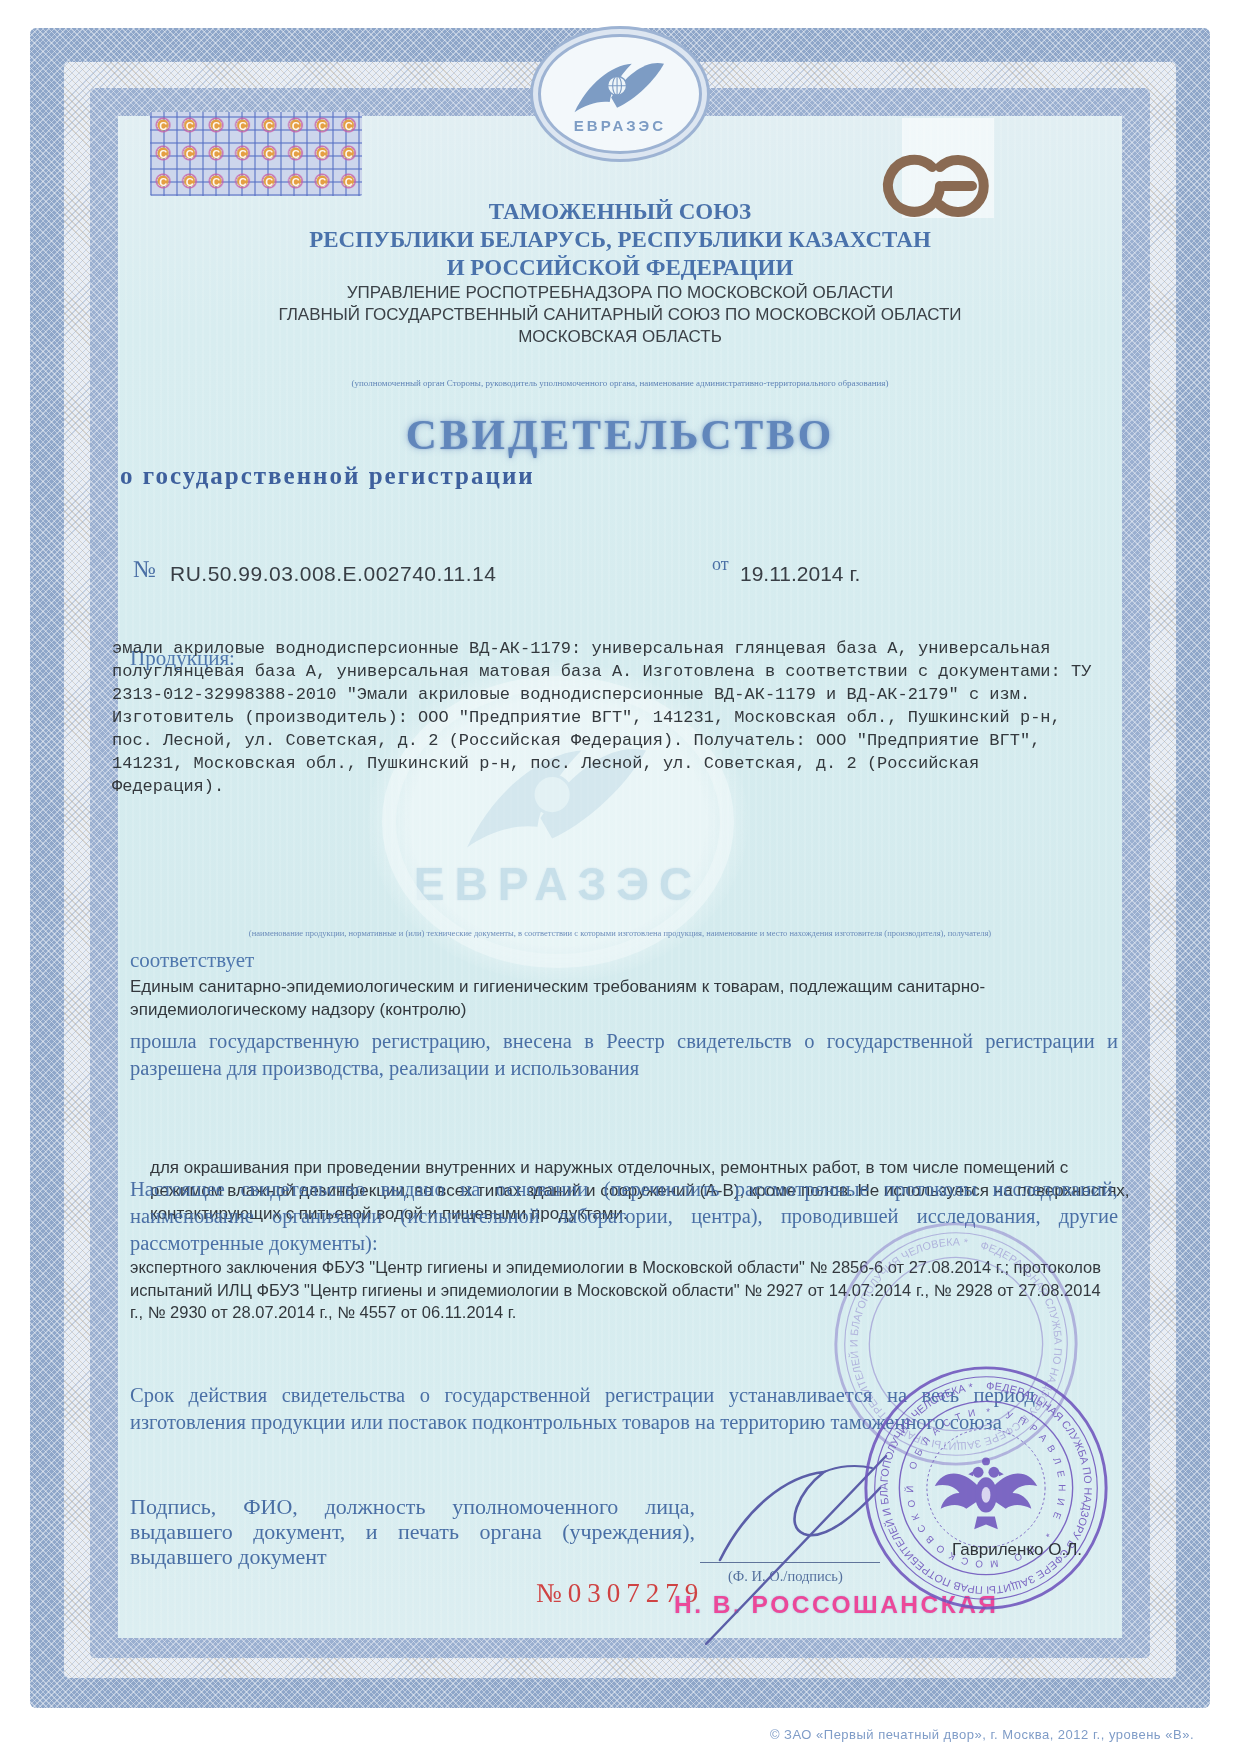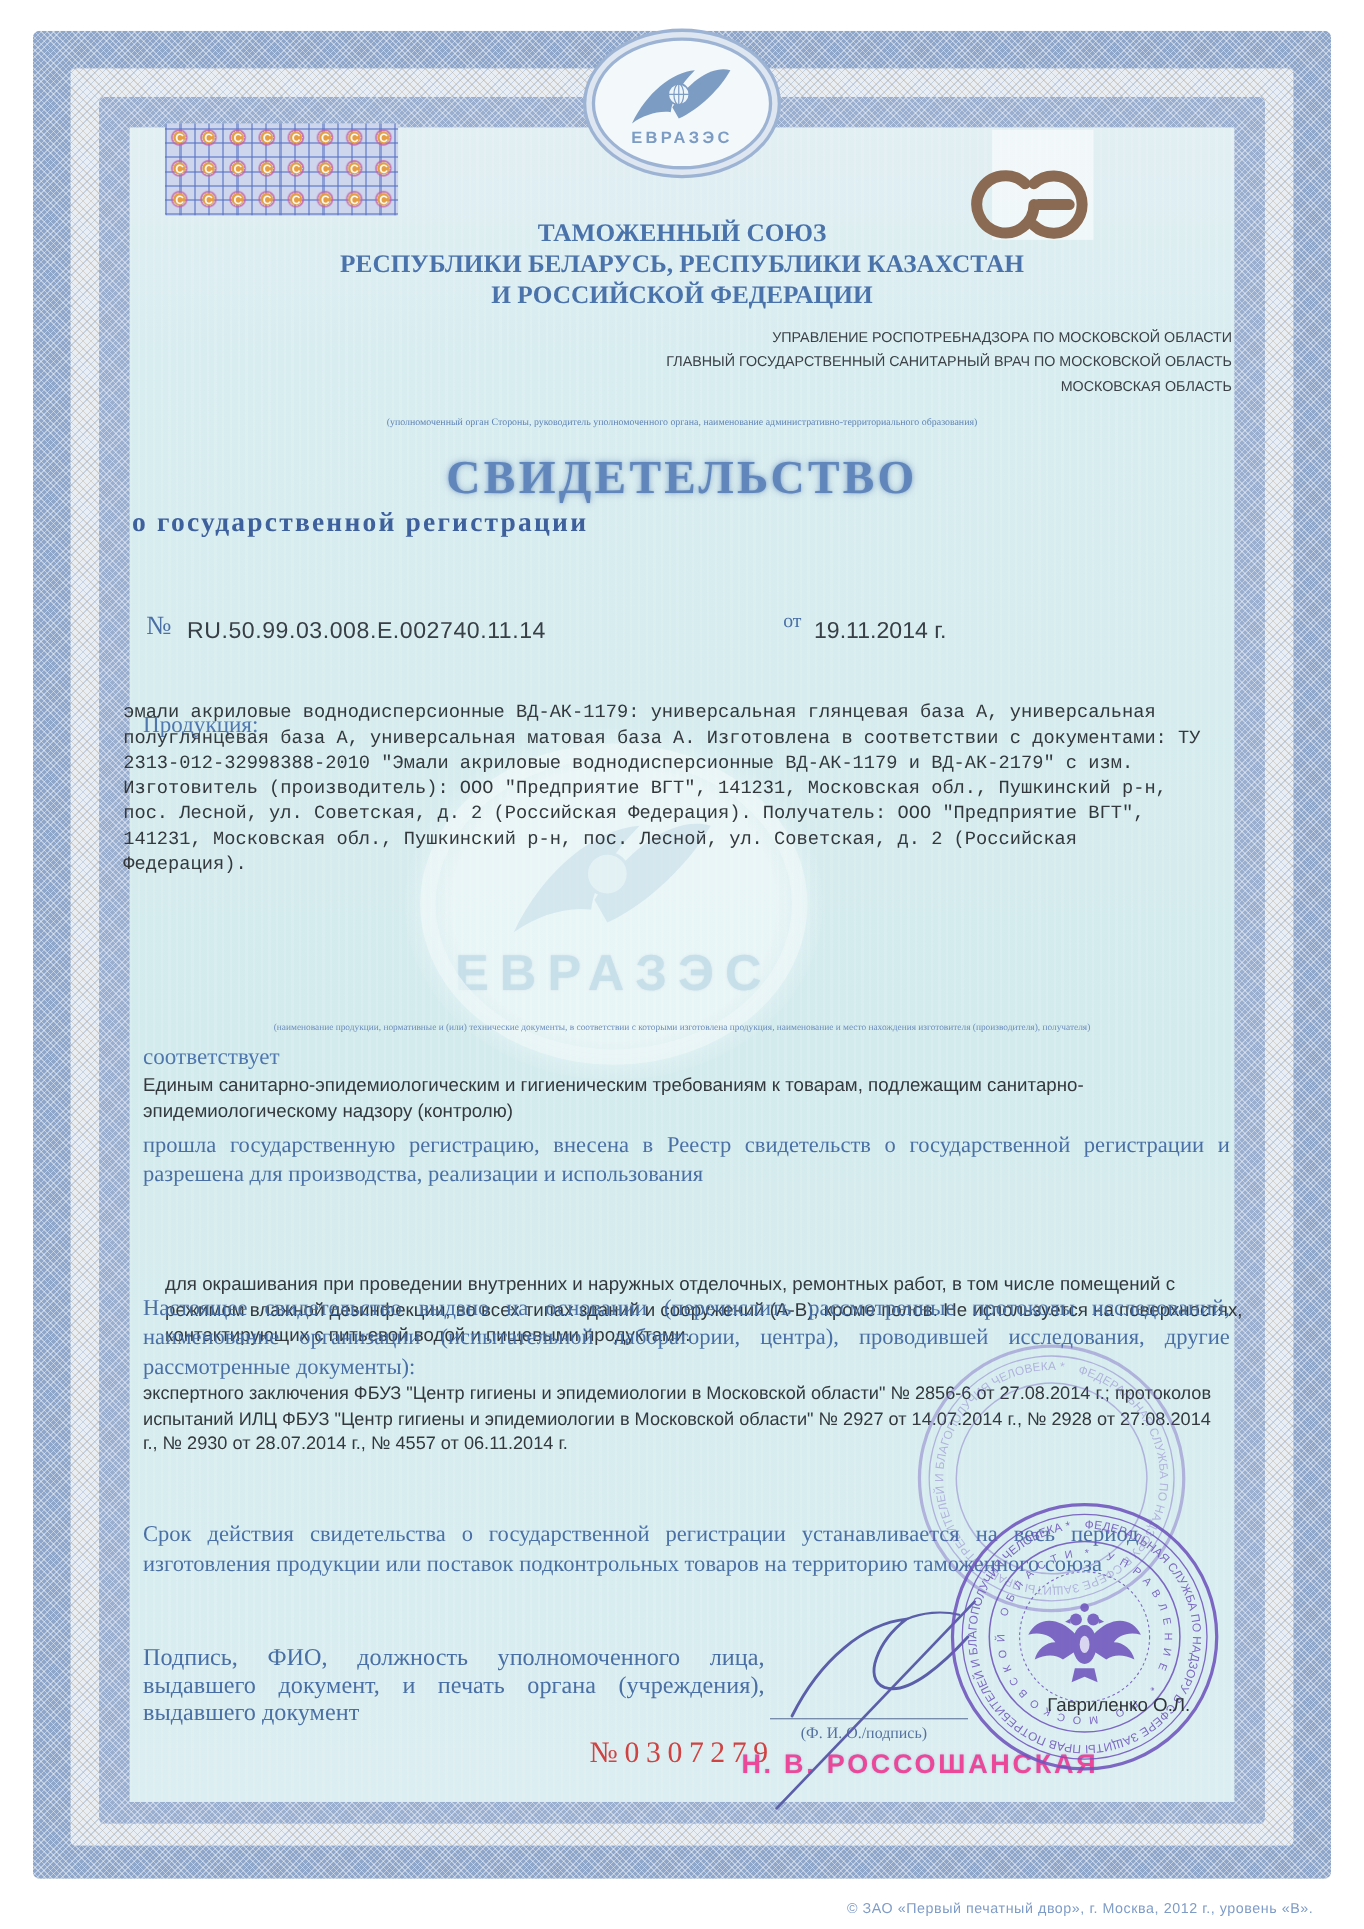--- a/index.html
+++ b/index.html
@@ -45,22 +45,22 @@
     background:#f3f8fb;border:3px solid #9db3d3;border-radius:50%;
     box-shadow:0 0 0 5px #dde6f1,0 0 0 8px #9db3d3;
     display:flex;flex-direction:column;align-items:center;justify-content:center;}
   .emblem .word{color:#7d9cc4;font-weight:bold;font-size:15px;letter-spacing:3px;margin-top:-4px;}
   .se-mark{left:878px;top:146px;width:120px;height:80px;z-index:6;}
   .white-block{left:902px;top:118px;width:92px;height:100px;background:rgba(255,255,255,.55);}
   
   .hdr-union{left:120px;top:198px;width:1000px;text-align:center;
     font-family:"Liberation Serif",serif;font-weight:bold;font-size:23px;line-height:28px;
     color:#4a72ab;z-index:3;}
-  .hdr-authority{left:120px;top:296px;width:1000px;text-align:right;
-    font-size:13px;line-height:22px;color:#3b4147;z-index:3;}
+  .hdr-authority{left:120px;top:282px;width:1000px;text-align:center;
+    font-size:17px;line-height:22px;color:#3b4147;z-index:3;}
   .tiny-note{left:115px;top:378px;width:1010px;text-align:center;
     font-family:"Liberation Serif",serif;font-size:9px;color:#5f83b6;z-index:3;}
   .doc-title{left:120px;top:410px;width:1000px;text-align:center;
     font-family:"Liberation Serif",serif;font-weight:bold;font-size:43px;letter-spacing:3px;
     color:#6186bb;text-shadow:0 0 7px rgba(96,134,187,.6),0 0 2px rgba(96,134,187,.5);z-index:3;}
   .doc-subtitle{left:120px;top:462px;width:1000px;
     font-family:"Liberation Serif",serif;font-weight:bold;font-size:25px;letter-spacing:2px;
     color:#3e609d;z-index:3;}
   
   .no-sign{left:133px;top:556px;font-family:"Liberation Serif",serif;font-size:24px;color:#4a6fa5;z-index:3;}
@@ -163,21 +163,21 @@
     <path d="M62,21 a26,26 0 1 1 0,38 M66,40 h28" fill="none" stroke="#8a6a52" stroke-width="10" stroke-linecap="round"></path>
   </svg>
 
   <div class="abs hdr-union">
     <div>ТАМОЖЕННЫЙ СОЮЗ</div>
     <div>РЕСПУБЛИКИ БЕЛАРУСЬ, РЕСПУБЛИКИ КАЗАХСТАН</div>
     <div>И РОССИЙСКОЙ ФЕДЕРАЦИИ</div>
   </div>
   <div class="abs hdr-authority">
     <div>УПРАВЛЕНИЕ РОСПОТРЕБНАДЗОРА ПО МОСКОВСКОЙ ОБЛАСТИ</div>
-    <div>ГЛАВНЫЙ ГОСУДАРСТВЕННЫЙ САНИТАРНЫЙ ВРАЧ ПО МОСКОВСКОЙ ОБЛАСТЬ</div>
+    <div>ГЛАВНЫЙ ГОСУДАРСТВЕННЫЙ САНИТАРНЫЙ СОЮЗ ПО МОСКОВСКОЙ ОБЛАСТИ</div>
     <div>МОСКОВСКАЯ ОБЛАСТЬ</div>
   </div>
   <div class="abs tiny-note">(уполномоченный орган Стороны, руководитель уполномоченного органа, наименование административно-территориального образования)</div>
 
   <div class="abs doc-title">СВИДЕТЕЛЬСТВО</div>
   <div class="abs doc-subtitle">о государственной регистрации</div>
 
   <div class="abs no-sign">№</div>
   <div class="abs no-value">RU.50.99.03.008.E.002740.11.14</div>
   <div class="abs ot-sign">от</div>

